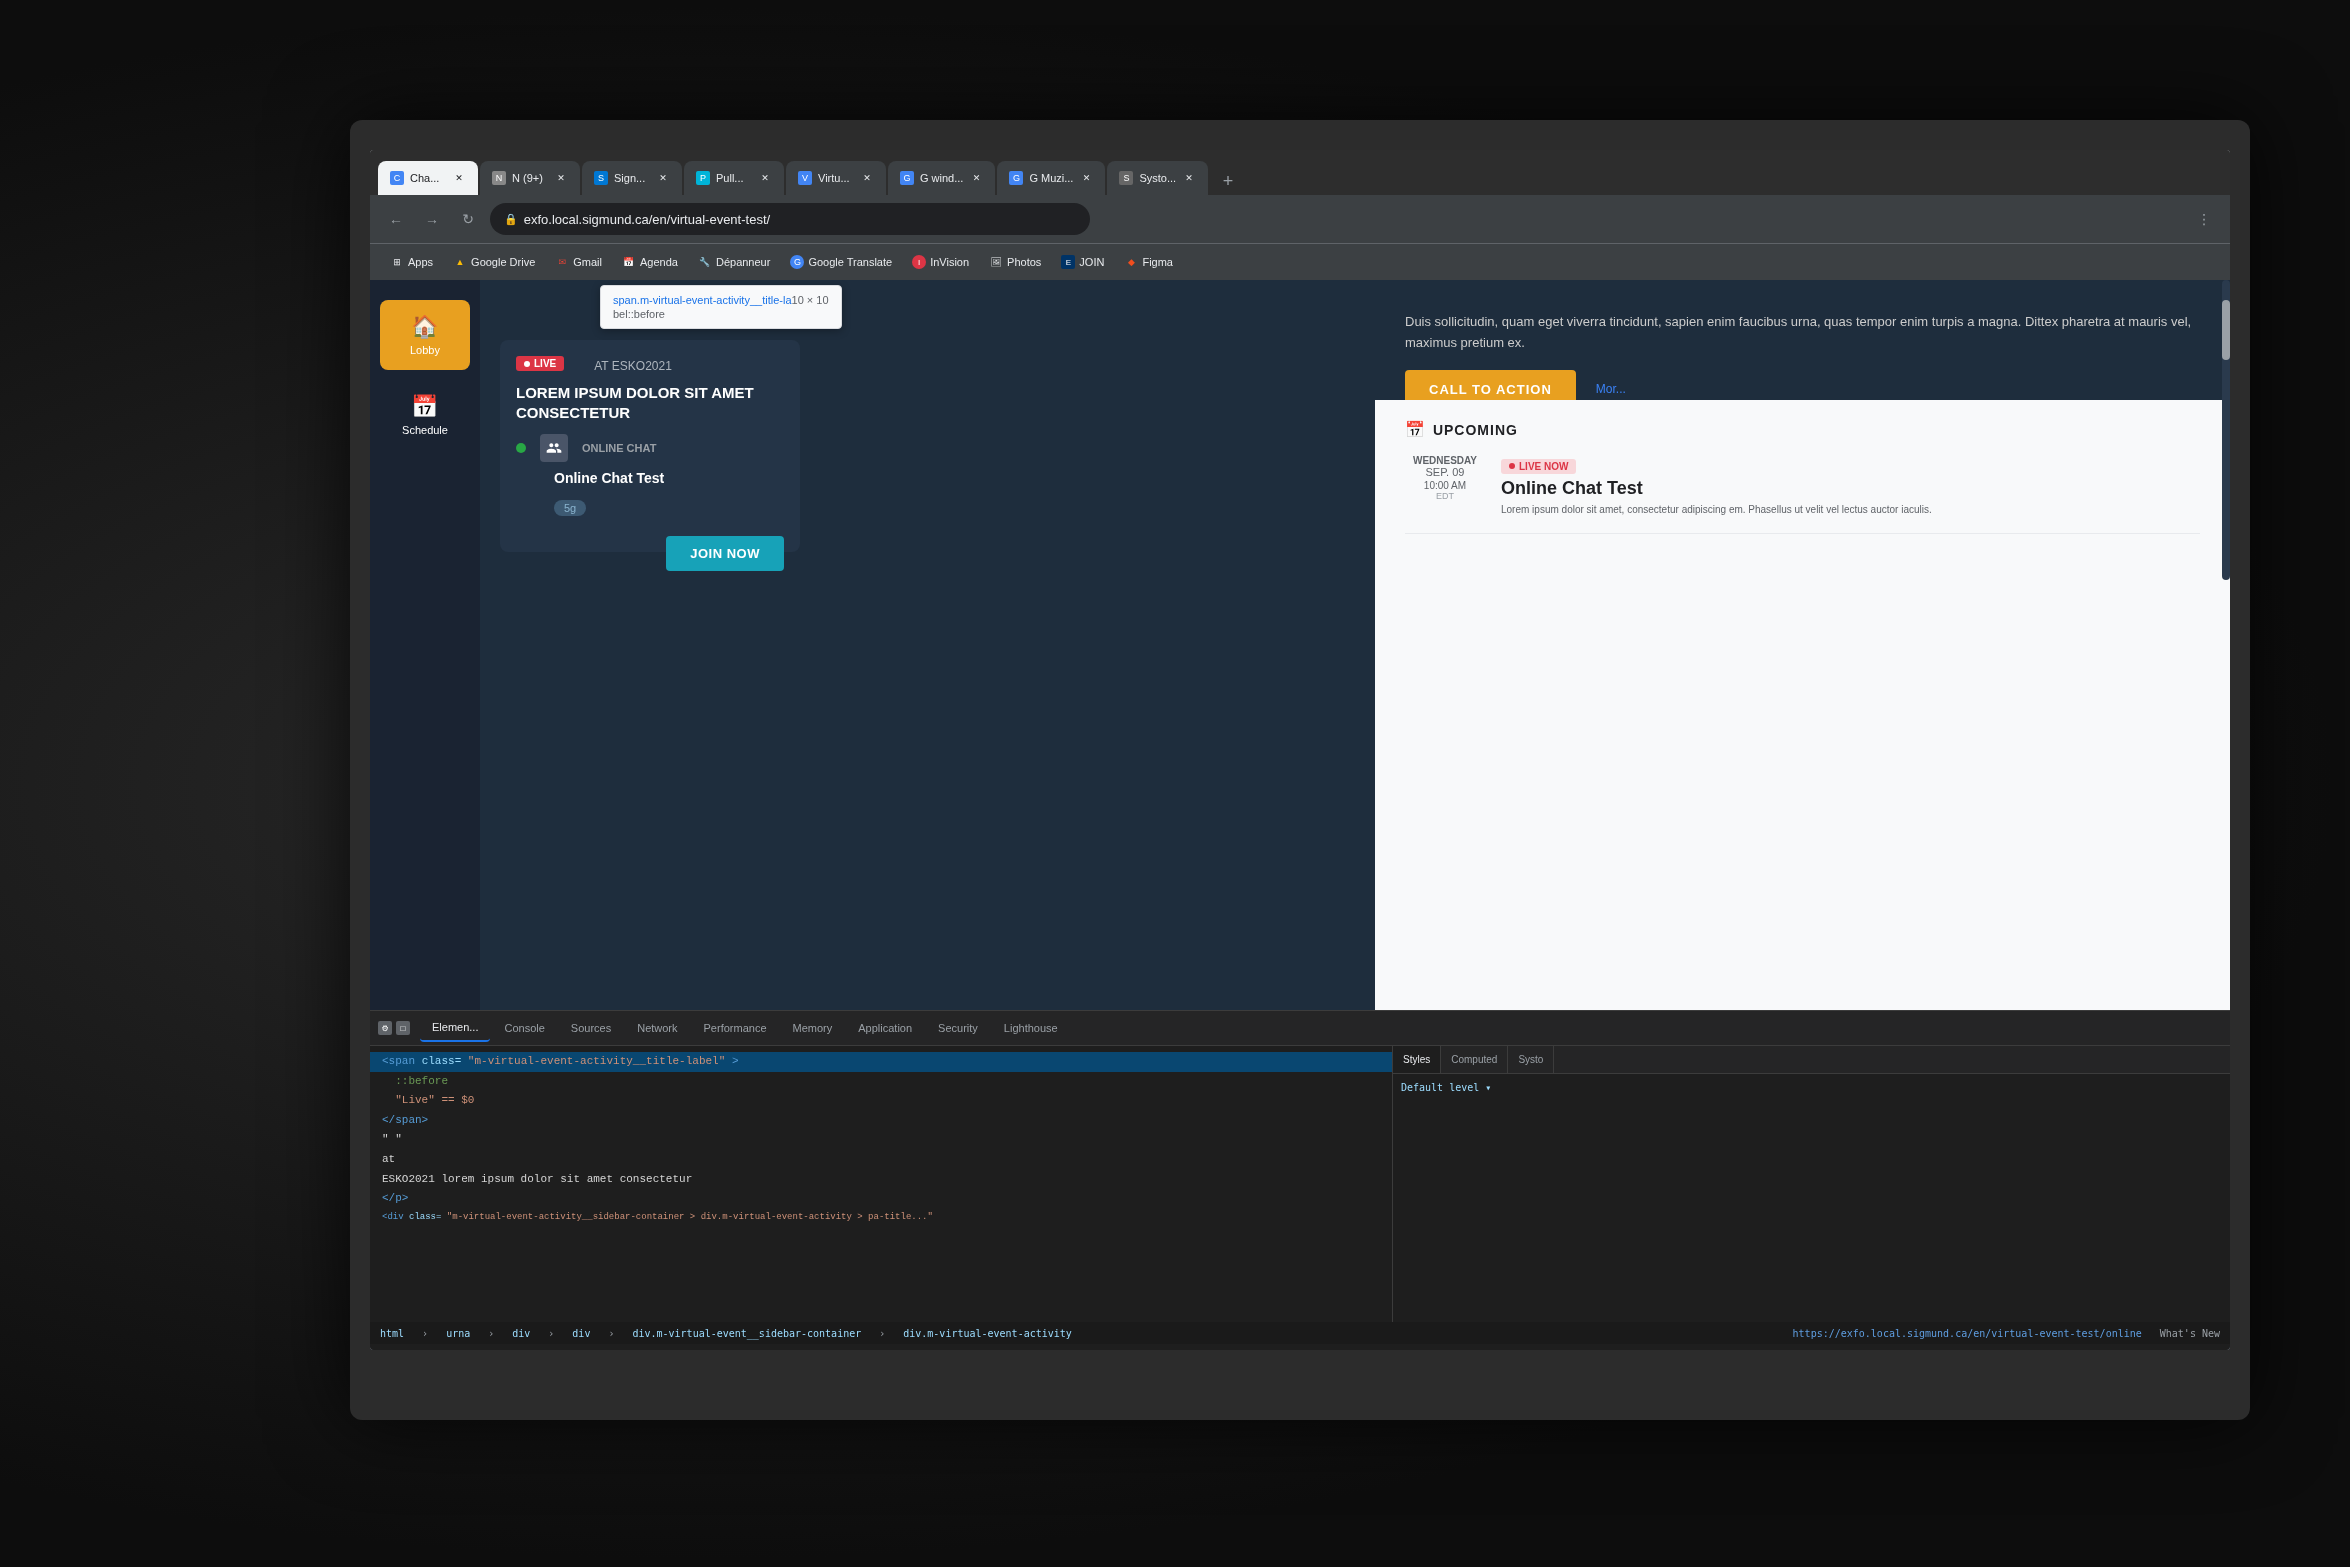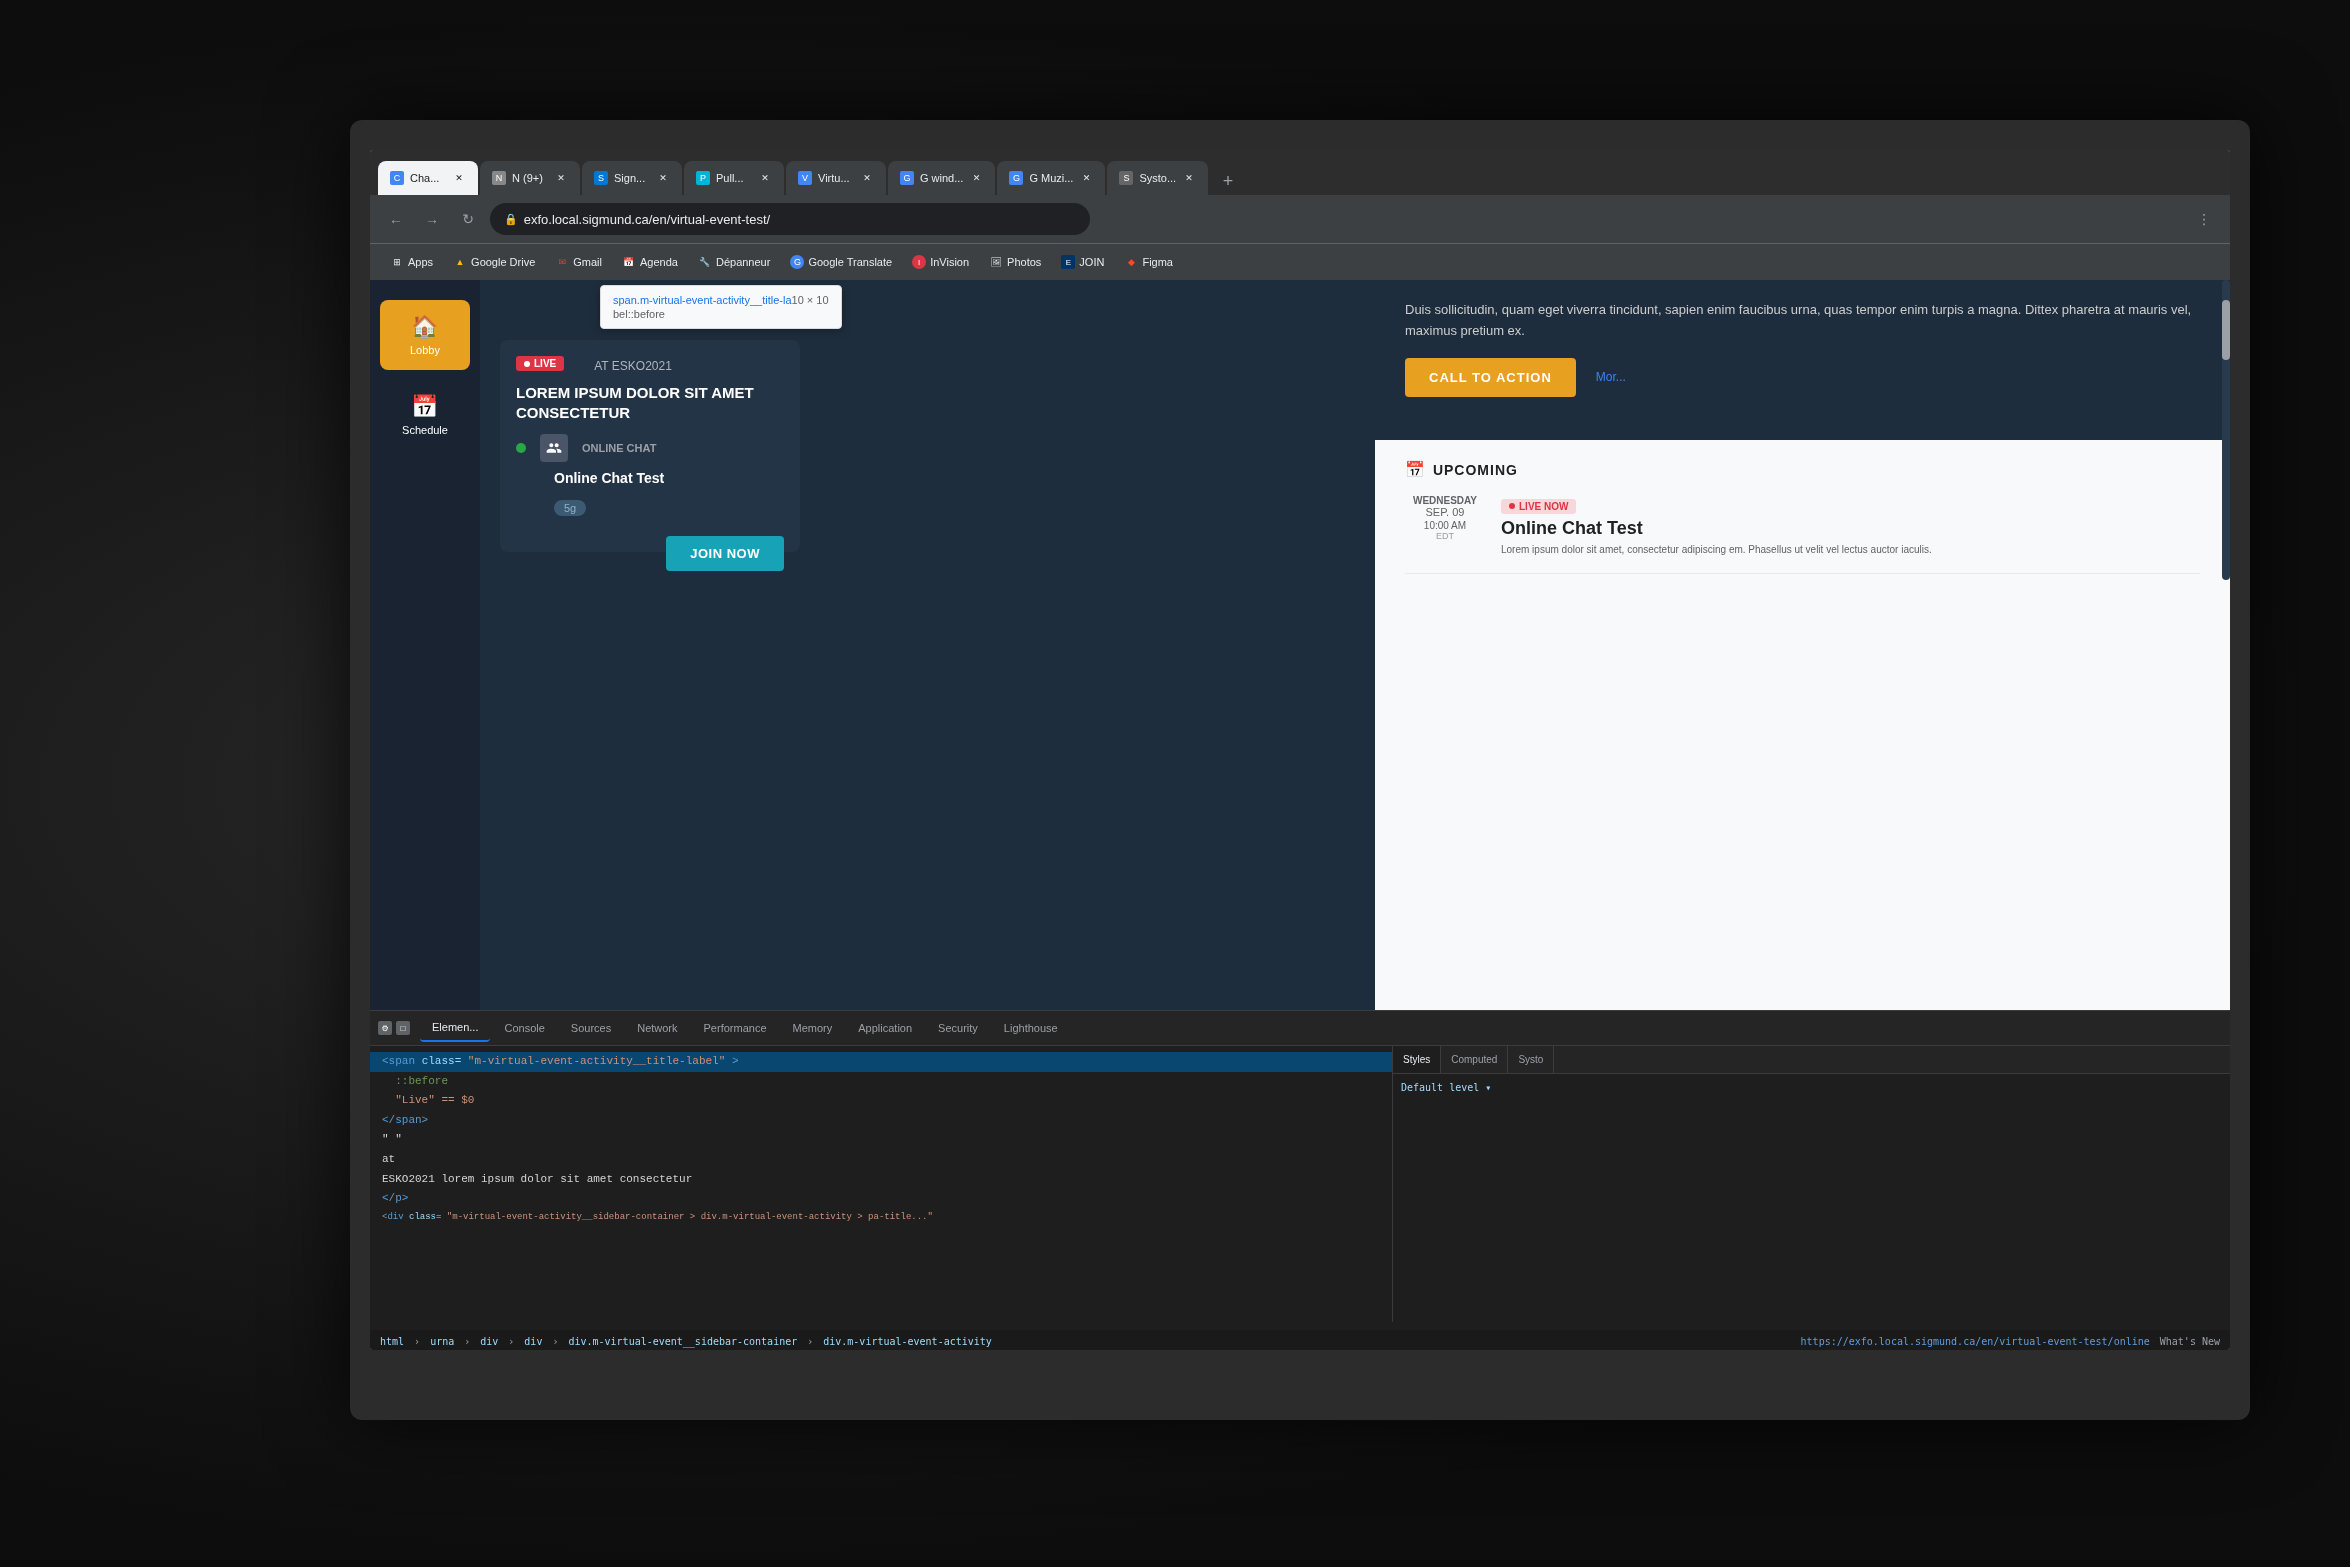--- a/index.html
+++ b/index.html
@@ -374,22 +374,22 @@
       border-radius: 4px;
       font-size: 13px;
       font-weight: 700;
       cursor: pointer;
       float: right;
       letter-spacing: 0.5px;
     }
 
     .right-panel-dark {
       background: #1e2d3d;
-      padding: 20px 30px;
-      height: 160px;
+      padding: 32px 30px;
+      height: 120px;
     }
 
     .description-text {
       font-size: 13px;
       color: #ccc;
       line-height: 1.6;
       margin-bottom: 16px;
     }
 
     .cta-button {
@@ -601,26 +601,25 @@
     }
     .devtools-sec-tab.active { color: #e8eaed; background: #1e1e1e; }
 
     
     .bottom-bar {
       height: 22px;
       background: #1a1a1a;
       display: flex;
       align-items: center;
       padding: 0 10px;
-      gap: 10px;
+      gap: 18px;
       font-size: 10px;
       color: #9aa0a6;
       font-family: monospace;
       overflow: hidden;
-      margin-top: 8px;
     }
 
     
     .scroll-indicator {
       position: absolute;
       right: 5px;
       top: 200px;
       width: 8px;
       height: 300px;
       background: #3c3c3c;

